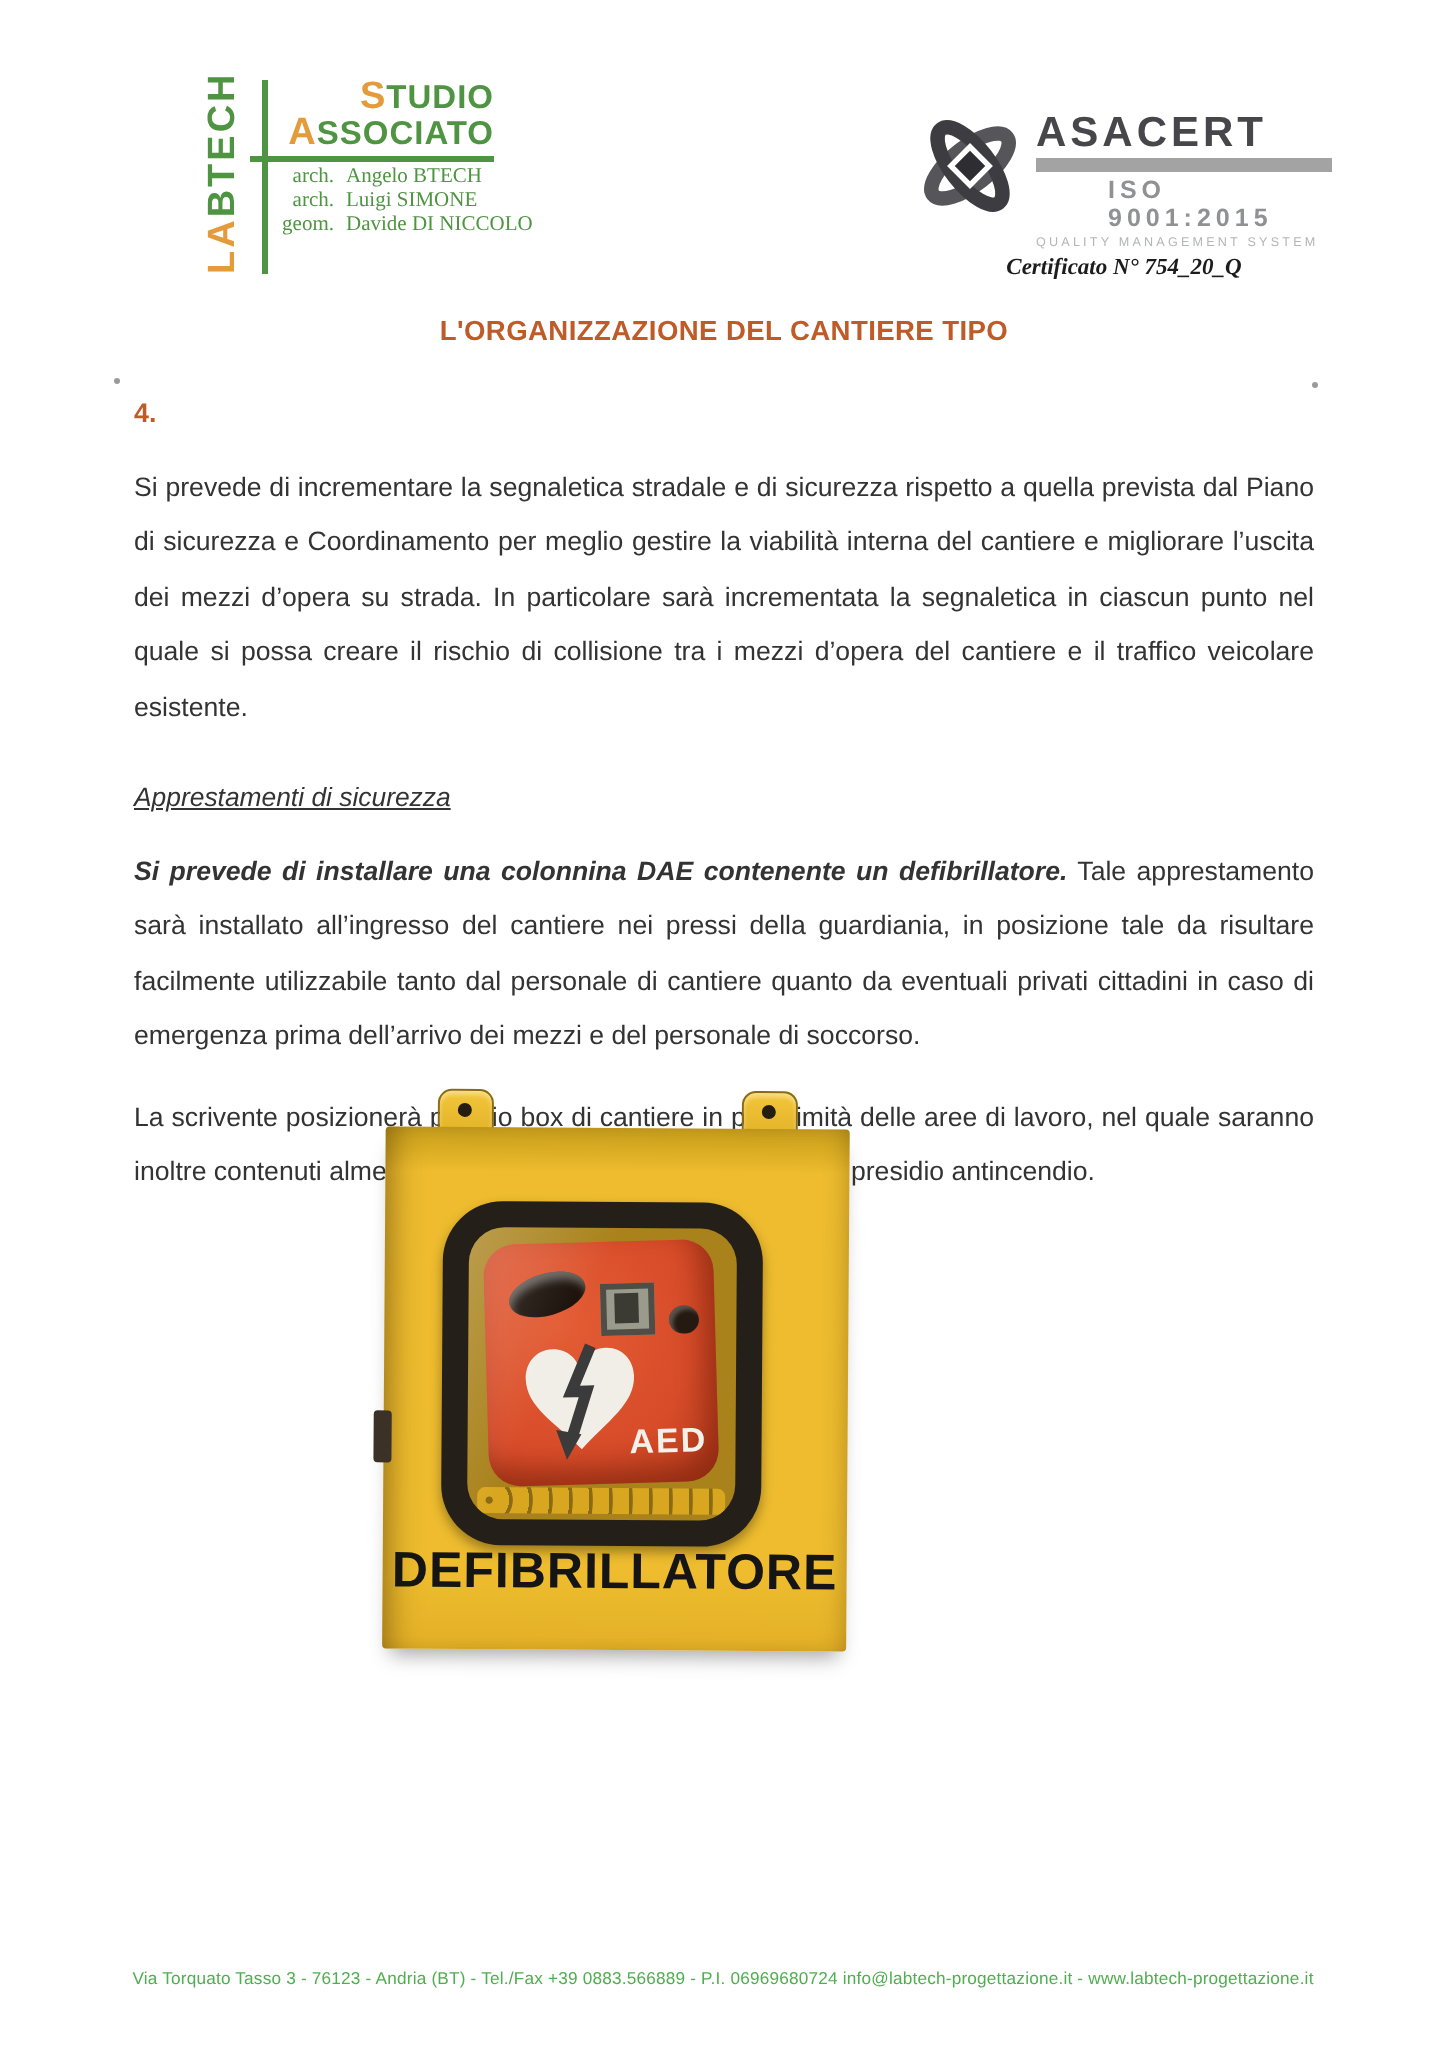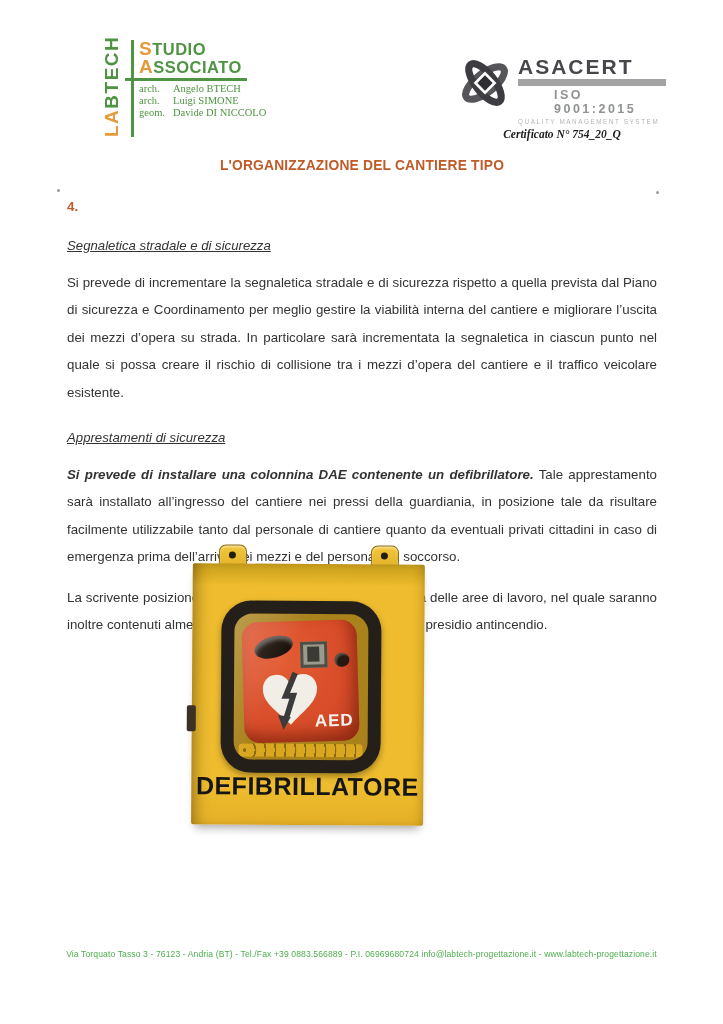--- a/index.html
+++ b/index.html
@@ -10,21 +10,21 @@
 
   
   .logo-left{position:absolute;left:95px;top:40px;width:152px;height:97px;}
   .labtech-text{
     position:absolute;left:4px;top:97px;width:97px;transform-origin:0 0;transform:rotate(-90deg);
     font-weight:bold;font-size:19px;letter-spacing:1.5px;line-height:26px;white-space:nowrap;
   }
   .labtech-accent{color:#E39B3B;}
   .labtech-rest{color:#4F9442;}
   .logo-vline{position:absolute;left:36px;top:0;width:3px;height:97px;background:#4F9442;}
-  .logo-col{position:absolute;left:44px;top:0;width:108px;}
+  .logo-col{position:absolute;left:44px;top:0;width:108px;text-align:right;}
   .studio-line{font-weight:bold;font-size:16.5px;line-height:17px;letter-spacing:0.5px;color:#4F9442;white-space:nowrap;}
   .studio-initial{color:#E39B3B;font-size:19px;}
   .logo-hline{margin:2px 0 2px -14px;height:3px;background:#4F9442;width:122px;}
   .member-row{display:flex;gap:6px;font-family:"Liberation Serif",serif;font-size:10.5px;line-height:12px;color:#4F9442;white-space:nowrap;}
   .member-title{min-width:28px;}
 
   
   .logo-right{position:absolute;left:458px;top:56px;width:208px;}
   .asacert-top{display:flex;align-items:flex-start;gap:6px;}
   .asacert-globe{flex:0 0 auto;}
@@ -68,21 +68,21 @@
        box-shadow:inset -6px -8px 14px rgba(90,20,0,.45);}
   .aed-handle{position:absolute;left:10%;top:12%;width:34%;height:17%;background:#190f08;border-radius:50%;transform:rotate(-14deg);box-shadow:inset 0 4px 4px rgba(255,255,255,.35);}
   .aed-display{position:absolute;left:50%;top:17%;width:24%;height:22%;background:#9a9a8d;border:3px solid #4e4e46;box-sizing:border-box;}
   .aed-display::after{content:"";position:absolute;left:20%;top:12%;width:55%;height:70%;background:#3c3b33;}
   .aed-knob{position:absolute;left:80%;top:27%;width:13%;height:12%;background:#241a12;border-radius:50%;box-shadow:inset 2px 2px 2px rgba(255,255,255,.25);}
   .aed-heart{position:absolute;left:13%;top:40%;width:55%;height:52%;}
   .aed-label{position:absolute;right:5%;bottom:8%;color:#f4f1ea;font-weight:bold;font-size:17px;letter-spacing:1px;}
   .cab-label{position:absolute;left:0;right:0;bottom:24px;text-align:center;font-weight:bold;font-size:25px;letter-spacing:0.5px;color:#151515;}
 
   
-  .footer{position:absolute;left:0;right:0;top:949px;text-align:center;font-size:8.6px;color:#4FAE4F;letter-spacing:0.1px;}
+  .footer{position:absolute;left:0;right:0;top:984px;text-align:center;font-size:8.6px;color:#4FAE4F;letter-spacing:0.1px;}
 </style>
 </head>
 <body>
 
 <div class="page">
 
   <div class="logo-left">
     <div class="labtech-text"><span class="labtech-accent">LA</span><span class="labtech-rest">BTECH</span></div>
     <div class="logo-vline"></div>
     <div class="logo-col">
@@ -125,21 +125,20 @@
 
   <div class="doc-body">
     <div class="doc-title">L'ORGANIZZAZIONE DEL CANTIERE TIPO</div>
 
     <div class="section-heading">
       <span class="stray-dot left"></span>
       <span class="stray-dot right"></span>
       <span class="section-number">4.</span>
     </div>
 
-    <div class="sub-heading">Segnaletica stradale e di sicurezza</div>
     <p class="para">Si prevede di incrementare la segnaletica stradale e di sicurezza rispetto a quella prevista dal Piano di sicurezza e Coordinamento per meglio gestire la viabilità interna del cantiere e migliorare l’uscita dei mezzi d’opera su strada. In particolare sarà incrementata la segnaletica in ciascun punto nel quale si possa creare il rischio di collisione tra i mezzi d’opera del cantiere e il traffico veicolare esistente.</p>
 
     <div class="sub-heading">Apprestamenti di sicurezza</div>
     <p class="para"><strong class="lead">Si prevede di installare una colonnina DAE contenente un defibrillatore.</strong><span> Tale apprestamento sarà installato all’ingresso del cantiere nei pressi della guardiania, in posizione tale da risultare facilmente utilizzabile tanto dal personale di cantiere quanto da eventuali privati cittadini in caso di emergenza prima dell’arrivo dei mezzi e del personale di soccorso.</span></p>
     <p class="para para2">La scrivente posizionerà proprio box di cantiere in prossimità delle aree di lavoro, nel quale saranno inoltre contenuti almeno un presidio di primo soccorso ed un presidio antincendio.</p>
   </div>
 
   <div class="figure">
     <div class="cabinet">
       <div class="tab left"></div>

